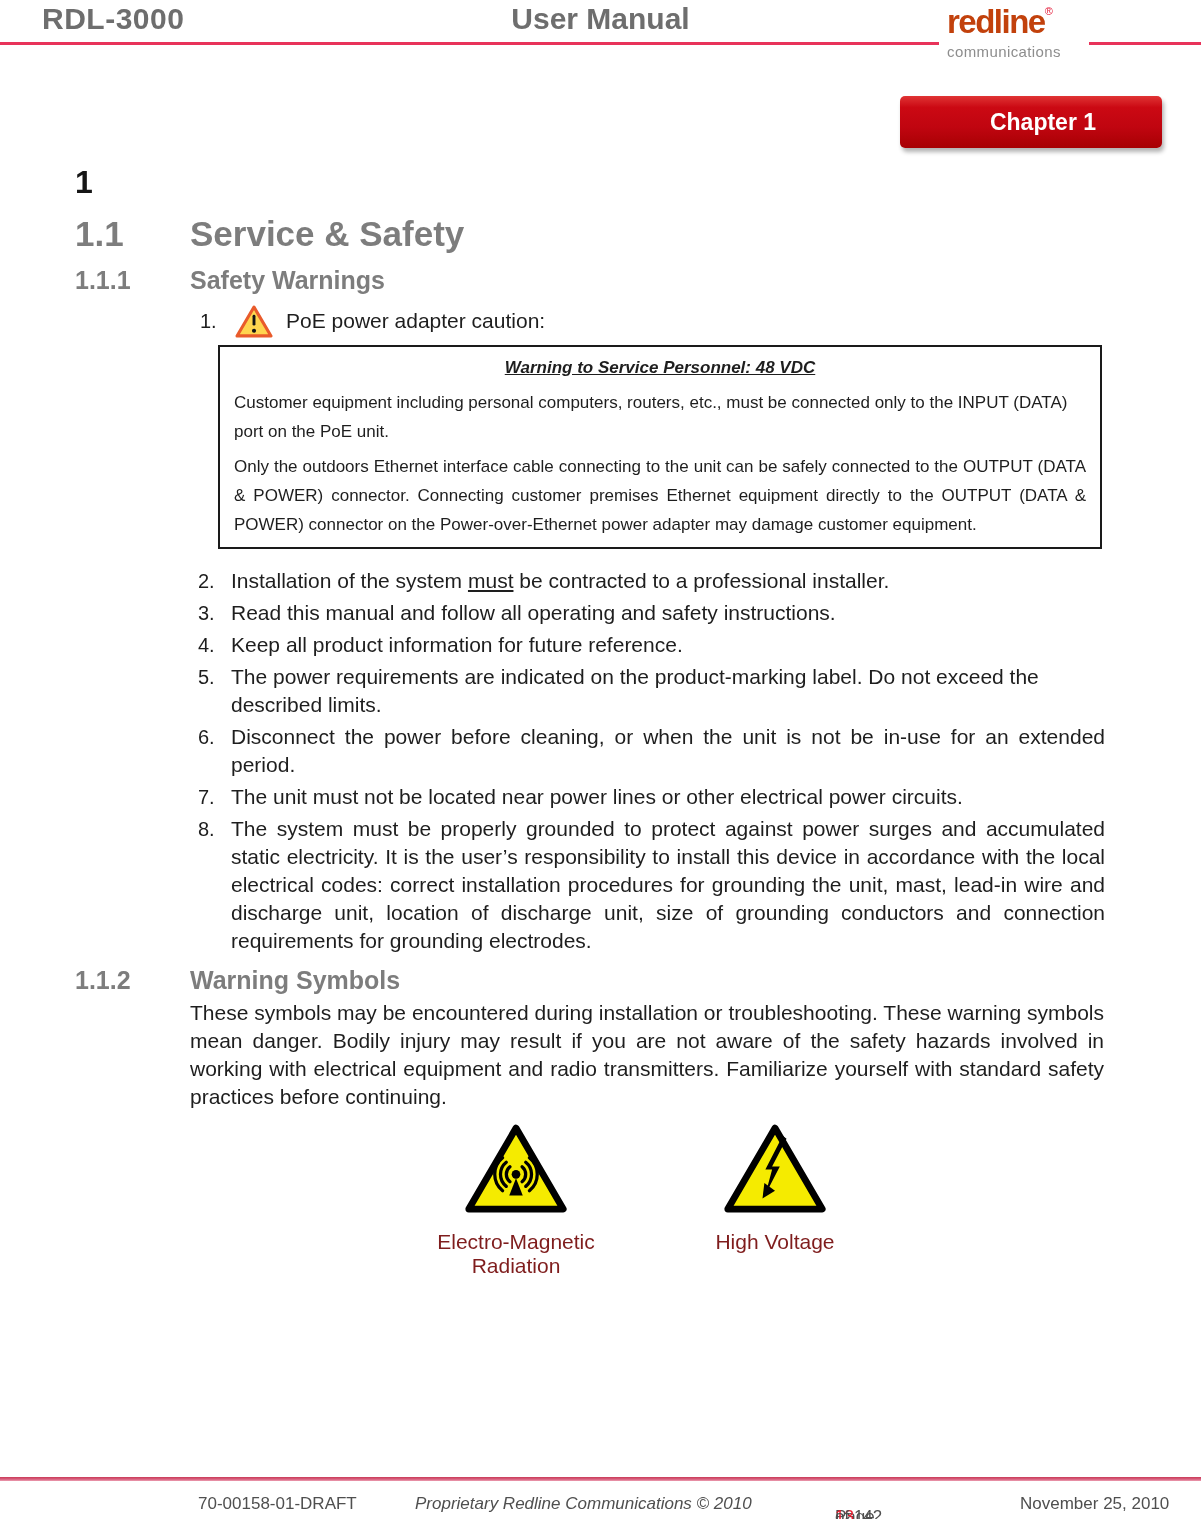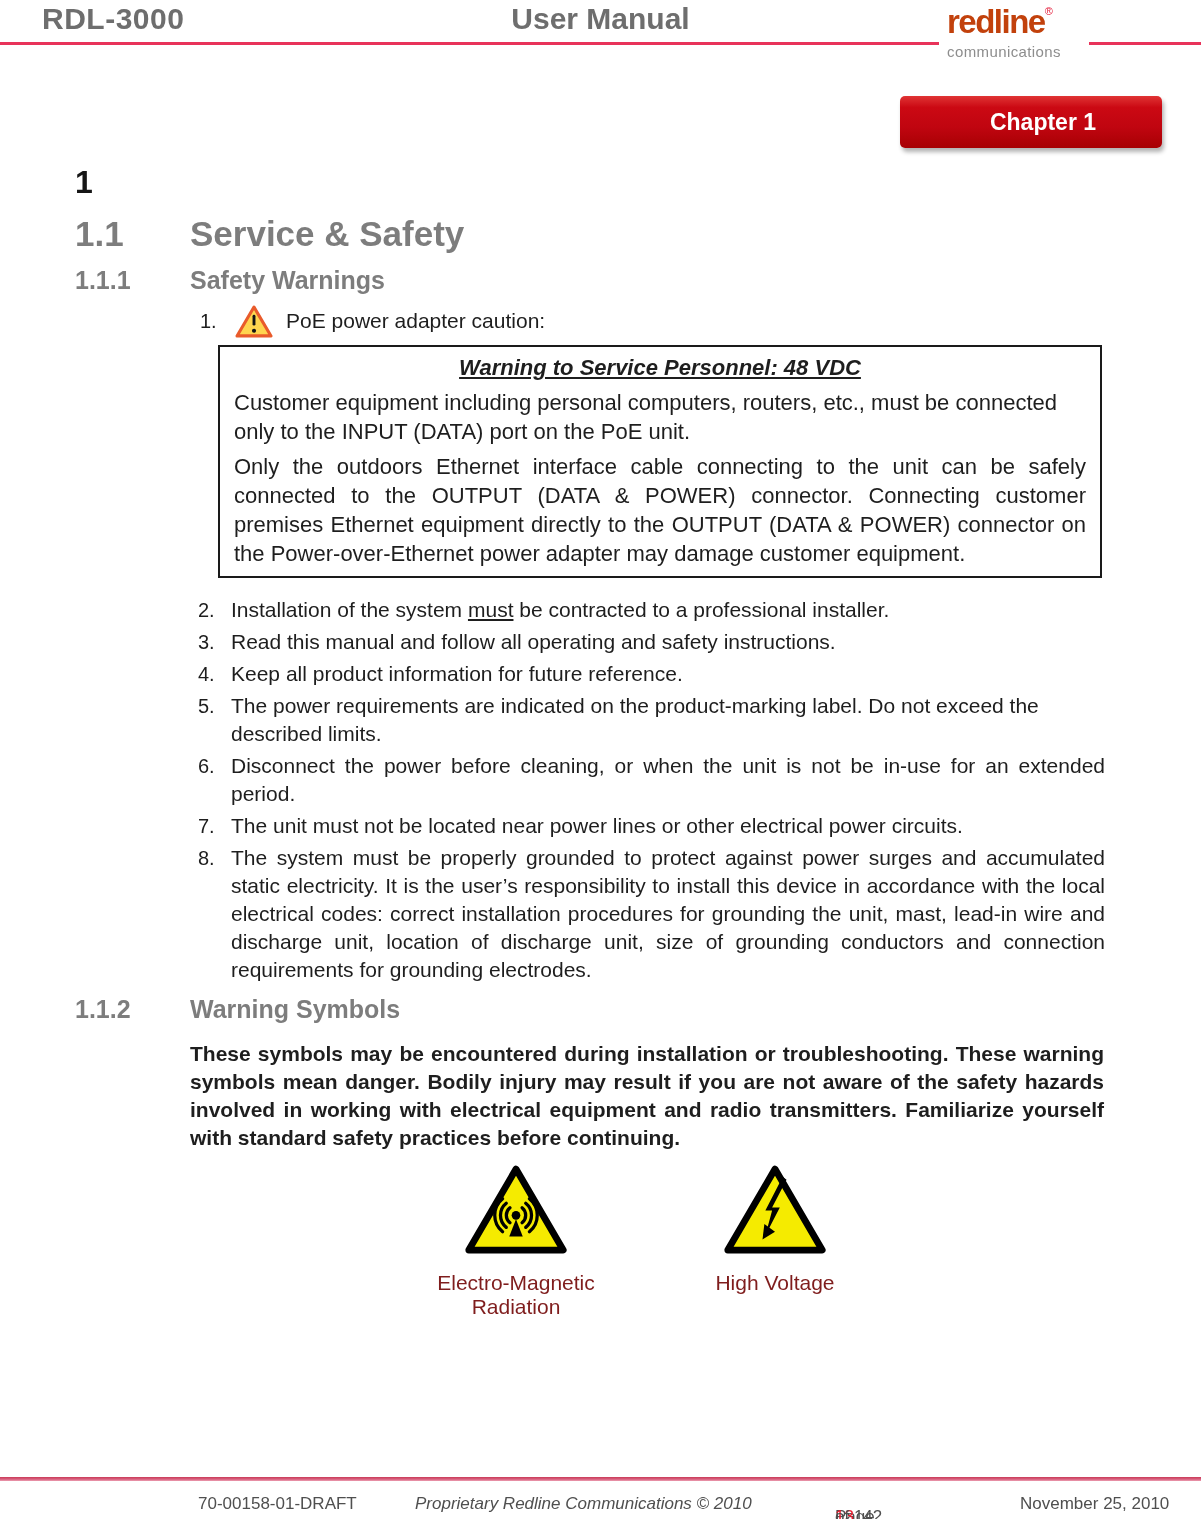--- a/index.html
+++ b/index.html
@@ -25,43 +25,43 @@
     display:flex;align-items:center;justify-content:center;
     color:#ffffff;font-size:23px;font-weight:bold;z-index:3;padding-left:24px;
   }
   
   .content{position:absolute;top:163px;left:0;width:100%;}
   .h-row{padding-left:75px;display:flex;align-items:baseline;}
   .h-num{flex:none;width:115px;}
   .h1{font-size:32px;font-weight:bold;color:#161616;line-height:38px;margin-bottom:16px;}
   .h2{font-size:35px;font-weight:bold;color:#7d7d7d;line-height:34px;margin-bottom:14px;}
   .h3{font-size:25px;font-weight:bold;color:#7d7d7d;line-height:30px;margin-bottom:8px;}
-  .h3-lower{margin-top:10px;margin-bottom:16px;}
+  .h3-lower{margin-top:10px;margin-bottom:4px;}
   .body-fs{font-size:21px;line-height:28px;}
   
   .item1-row{padding-left:200px;display:flex;align-items:center;margin-bottom:6px;height:36px;}
   .item1-num{width:34px;flex:none;font-size:20px;}
   .item1-row svg{flex:none;margin-right:12px;}
   
   .warning-box{
     margin-left:218px;width:884px;box-sizing:border-box;
     border:2px solid #1a1a1a;padding:4px 14px 8px;
-    font-size:22px;line-height:29px;margin-bottom:18px;
+    font-size:17px;line-height:29px;margin-bottom:18px;
   }
   .warning-box-title{text-align:center;font-weight:bold;font-style:italic;text-decoration:underline;margin:2px 0 6px;}
   .warning-box p{margin:0 0 6px;}
   .warning-box p:last-child{margin-bottom:0;}
   .justify{text-align:justify;}
   
   .sitem{display:flex;padding-left:198px;margin-bottom:4px;}
   .sitem .num{flex:none;width:33px;font-size:20px;}
   .sitem .txt{width:874px;}
   .u{text-decoration:underline;}
   
-  .intro-para{margin-left:190px;width:914px;text-align:justify;font-weight:bold;}
+  .intro-para{margin-left:190px;width:914px;text-align:justify;}
   
   .symbols{position:relative;height:150px;margin-top:10px;}
   .sym{position:absolute;text-align:center;}
   .sym-em{left:396px;width:240px;}
   .sym-hv{left:660px;width:230px;}
   .sym-label{font-size:21px;margin-top:8px;color:#7f1d1d;}
   
   .footer{position:absolute;left:0;bottom:0;width:100%;height:42px;}
   .footer-rule{height:4px;width:100%;background:linear-gradient(180deg,#c93a58 0%,#d9607e 55%,#eb9fb2 100%);}
   .footer-row{position:relative;height:38px;font-size:17px;color:#4f4f4f;}

